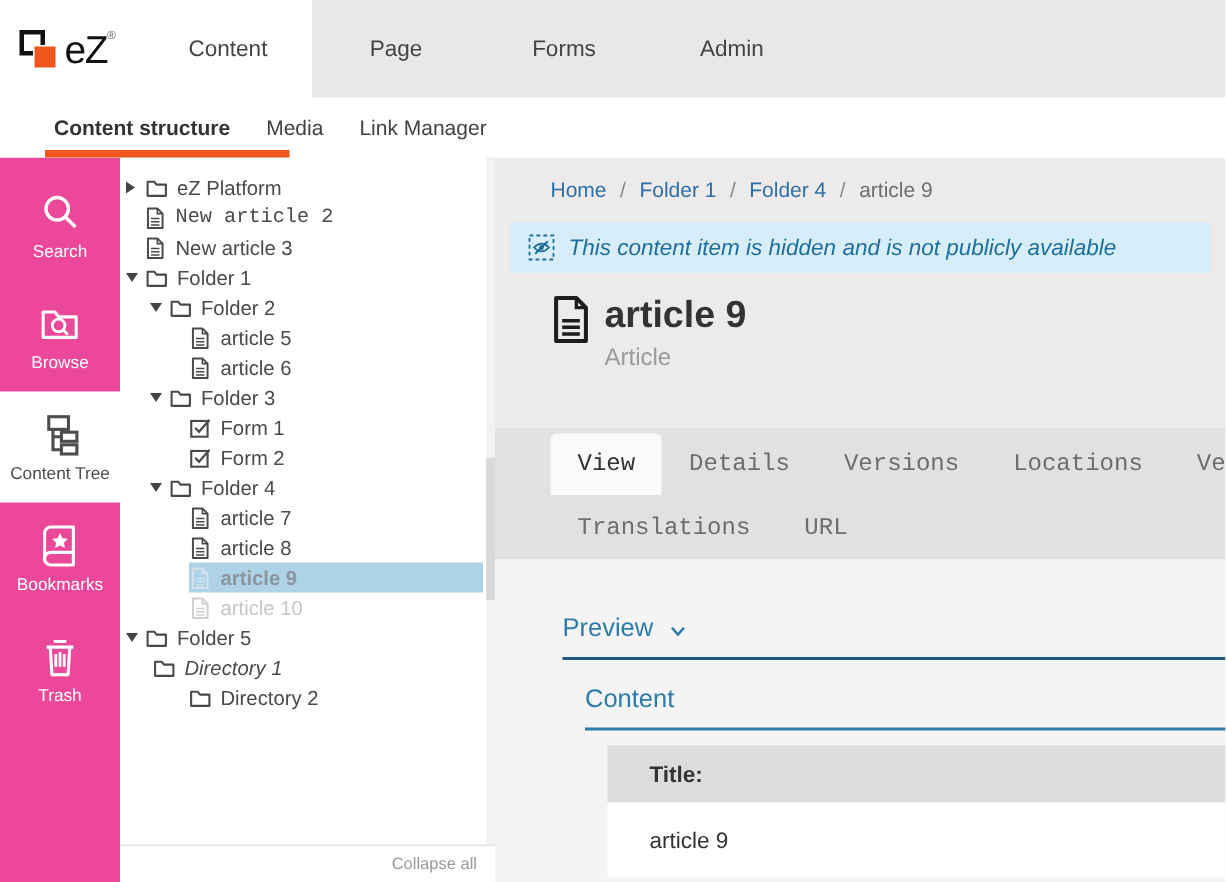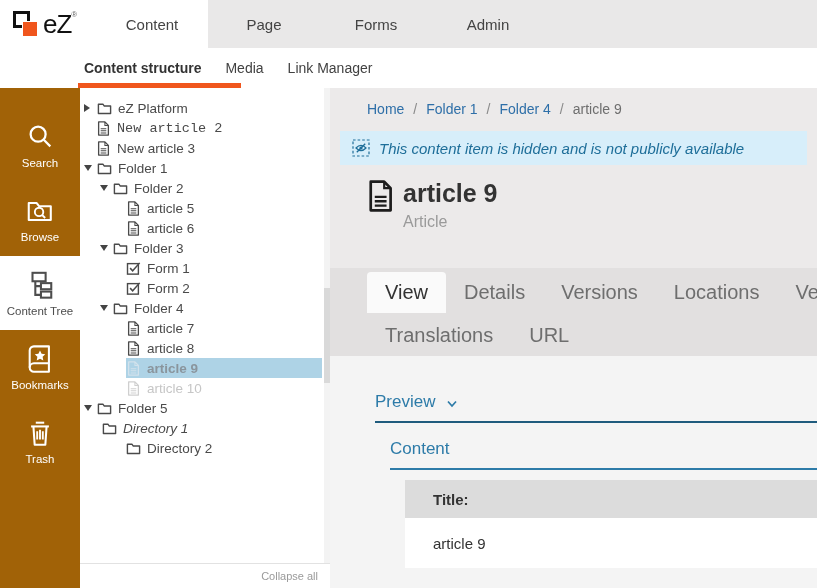--- a/index.html
+++ b/index.html
@@ -1,42 +1,42 @@
 <!DOCTYPE html>
 <html><head>
 <meta charset="utf-8">
 <style>
   * { margin:0; padding:0; box-sizing:border-box; }
   html,body { width:817px; height:588px; overflow:hidden; }
   body { font-family:"Liberation Sans", sans-serif; background:#fff; }
   #app { width:817px; height:588px; display:flex; flex-direction:column; }
 
   
-  .topbar { height:48px; background:#e9e8e8; display:flex; flex-shrink:0; }
+  .topbar { height:65px; background:#e9e8e8; display:flex; flex-shrink:0; }
   .logo-box { width:96px; background:#fff; display:flex; align-items:center; padding-left:13px; cursor:pointer; }
   .logo-mark { position:relative; width:28px; height:32px; flex-shrink:0; }
   .logo-sq-outline { position:absolute; left:0; top:3px; width:17px; height:17px; border:3px solid #111; background:#fff; }
   .logo-sq-orange { position:absolute; left:9px; top:13px; width:16px; height:16px; border:1.5px solid #fff; }
   .logo-text { font-size:26px; color:#111; letter-spacing:-1px; margin-left:2px; font-weight:500; line-height:1; }
   .logo-reg { font-size:8px; color:#666; vertical-align:top; }
   .top-tabs { display:flex; }
   .top-tab { width:112px; display:flex; align-items:center; justify-content:center; font-size:15px; color:#444; cursor:pointer; }
   .top-tab.active { background:#fff; }
 
   
-  .subnav { height:40px; background:#fff; display:flex; align-items:center; padding-left:36px; gap:24px; position:relative; flex-shrink:0;margin-left:48px; }
+  .subnav { height:40px; background:#fff; display:flex; align-items:center; padding-left:36px; gap:24px; position:relative; flex-shrink:0; }
   .subnav-item { font-size:14px; color:#424242; cursor:pointer; }
   .subnav-item.active { font-weight:bold; color:#333; }
   .subnav-underline { position:absolute; left:30px; top:35px; width:163px; height:5px; z-index:2; }
 
   
   .bodyrow { flex:1; display:flex; min-height:0; }
 
   
-  .sidebar { width:80px; background:#a16207; display:flex; flex-direction:column; padding-top:20px; flex-shrink:0; }
+  .sidebar { width:80px; background:#ec4899; display:flex; flex-direction:column; padding-top:8px; flex-shrink:0; }
   .side-item { height:74px; display:flex; flex-direction:column; align-items:center; justify-content:center; gap:5px; color:#fff; cursor:pointer; }
   .side-item svg { width:30px; height:30px; display:block; }
   .side-label { font-size:11.5px; white-space:nowrap; }
   .side-item.active { background:#fff; color:#4d4d4d; }
 
   
   .treepanel { width:250px; background:#fff; position:relative; padding-top:10px; flex-shrink:0; }
   .tree-row { height:20px; display:flex; align-items:center; font-size:13.5px; color:#4a4a4a; cursor:pointer; }
   .tree-arrow { width:13px; flex-shrink:0; display:flex; align-items:center; }
   .tree-arrow.right::before { content:""; display:block; border-left:6px solid #444; border-top:4px solid transparent; border-bottom:4px solid transparent; }
@@ -64,21 +64,21 @@
   .banner { margin:14px 10px 0 10px; color:#1e6e99; font-style:italic; font-size:15px; padding:8px 12px; display:flex; align-items:center; gap:9px; }
   .banner svg { width:18px; height:18px; flex-shrink:0; }
   .title-block { margin:15px 0 0 37px; display:flex; gap:9px; }
   .title-icon svg { width:27px; height:32px; display:block; color:#1d1d1d; }
   .page-title { font-size:25px; font-weight:bold; color:#333; line-height:1.1; }
   .page-type { font-size:16px; color:#9a9a9a; margin-top:5px; }
 
   
   .tabs-region { height:88px; background:#e2e0e0; padding:4px 0 0 37px; flex-shrink:0; }
   .tab-row { display:flex; }
-  .tab { padding:0 18px; height:41px; line-height:41px; font-size:20px; color:#6e6e6e; cursor:pointer; white-space:nowrap; }
+  .tab { padding:0 18px; height:41px; line-height:41px; font-size:16px; color:#6e6e6e; cursor:pointer; white-space:nowrap;font-family:Liberation Mono, monospace; }
   .tab.active { background:#fafafa; color:#333; border-radius:4px 4px 0 0; }
   .tab-row2 { margin-top:2px; }
 
   
   .content-region { background:#f4f4f4; flex:1; padding-top:36px; min-height:0; }
   .preview-head { margin-left:45px; font-size:17px; color:#2d7ba8; display:flex; align-items:center; gap:10px; cursor:pointer; width:max-content; }
   .preview-head svg { width:14px; height:14px; margin-top:3px; }
   .preview-line { margin-left:45px; margin-top:9px; border-top:2px solid #1f5b7d; }
   .content-head { margin-left:60px; margin-top:16px; font-size:17px; color:#2d7ba8; width:max-content; }
   .content-line { margin-left:60px; margin-top:9px; border-top:2px solid #2d7ba8; }

